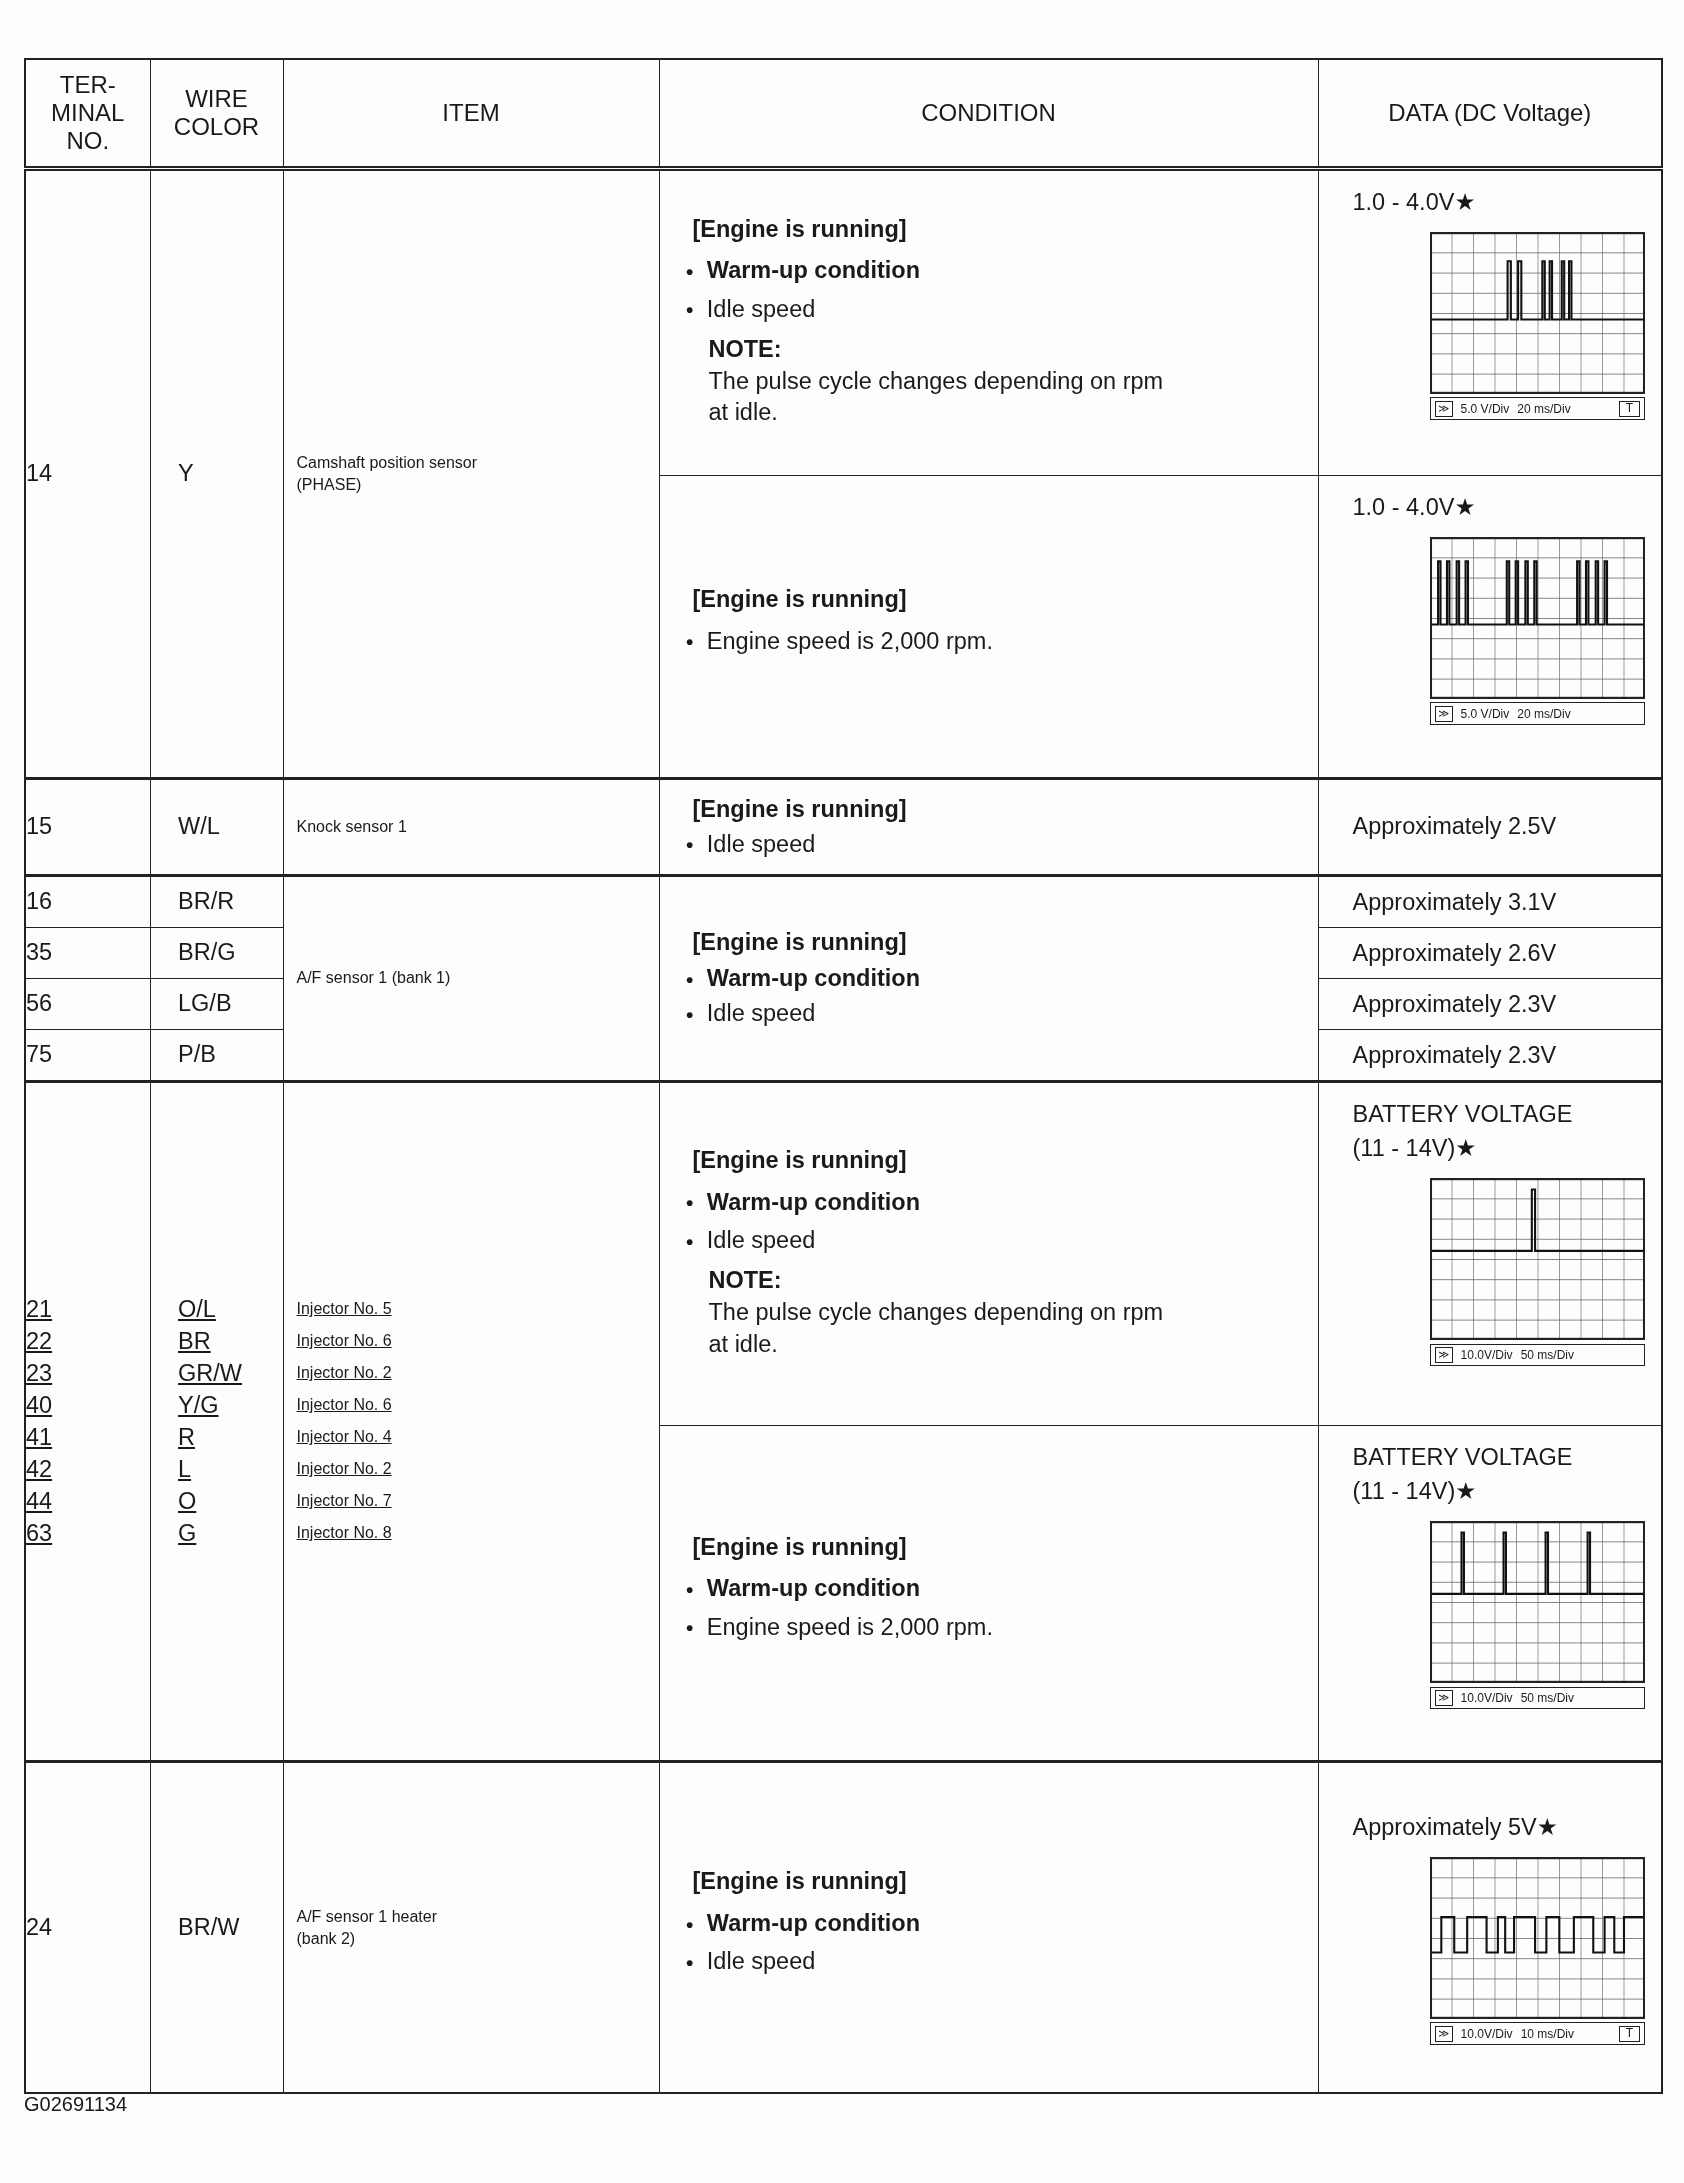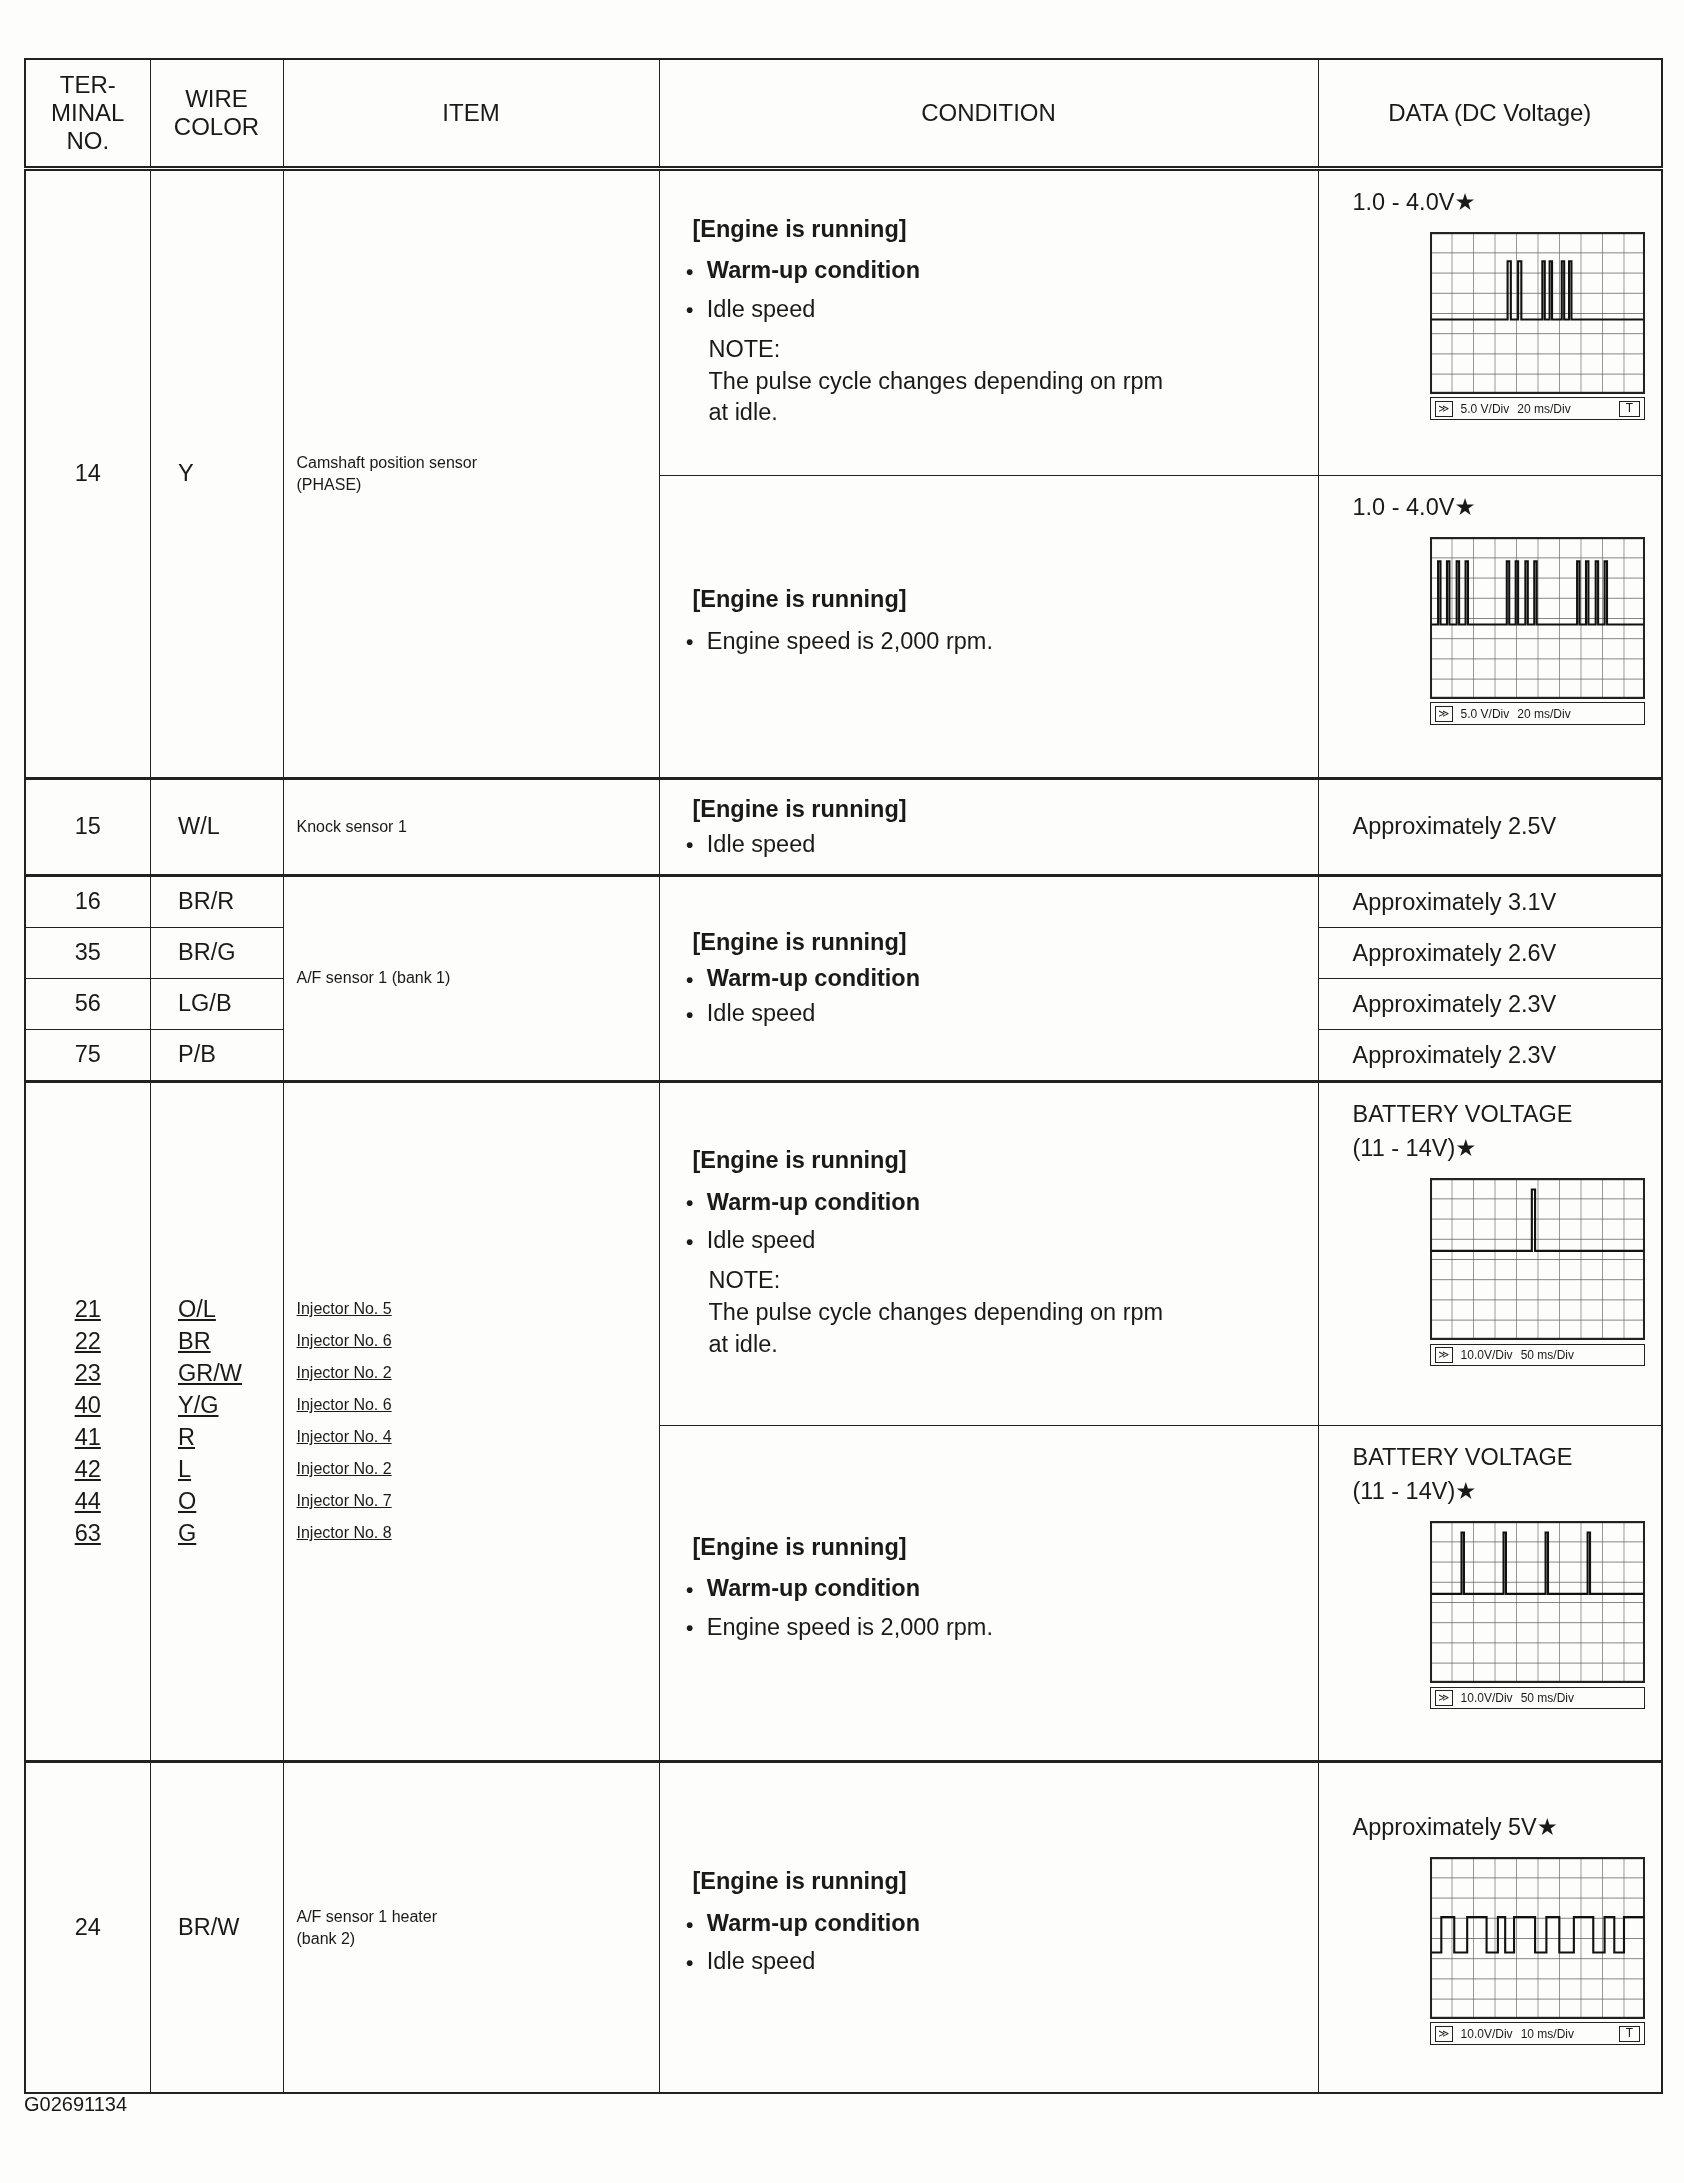--- a/index.html
+++ b/index.html
@@ -15,32 +15,32 @@
   }
   td, th { border:1.6px solid #222; vertical-align:middle; }
   th {
     font-weight:normal; font-size:24px; text-align:center;
     border-bottom:5.7px double #222; background:#fdfdfc;
   }
   tr.thick-top > td { border-top:3.2px solid #222; }
   table.main { border:2.4px solid #222; }
 
   .pre { white-space:pre-line; }
-  .c-term { text-align:center; font-size:23.5px; }
+  .c-term { text-align:left; font-size:23.5px; }
   .c-wire { padding-left:27.5px; font-size:23.5px; }
   .c-item { padding-left:13px; font-size:16px; line-height:1.35; }
   .list-cell div { line-height:32px;text-decoration:underline; }
 
   .cond { padding:16px 13px; font-size:23.5px; }
   .cond-header { font-weight:bold; margin-bottom:14.6px;margin-left:20px; }
   .bullet { display:flex; align-items:baseline; margin:11.3px 0 11.3px 13px; }
   .bullet .dot { font-size:13.8px; margin-right:13px; position:relative; top:-2.4px; }
   .bold { font-weight:bold; }
   .note { margin:4.9px 0 0 36px; line-height:1.35; }
-  .note-label { font-weight:normal; }
+  .note-label { font-weight:bold; }
 
   .d-top { vertical-align:top; padding:14.6px 6.5px 11.3px 18px; font-size:23.5px; }
   .d-mid { vertical-align:middle; padding:8px 6.5px 8px 18px; font-size:23.5px; }
   .d-val { line-height:1.45;margin-left:16px; }
 
   .scope { width:215px; margin:13px 9.7px 0 auto; }
   .scope svg { display:block; }
   .wave { stroke:#111; stroke-width:2.6; fill:none; }
   .scope-bar {
     display:flex; align-items:center; gap:8px;

